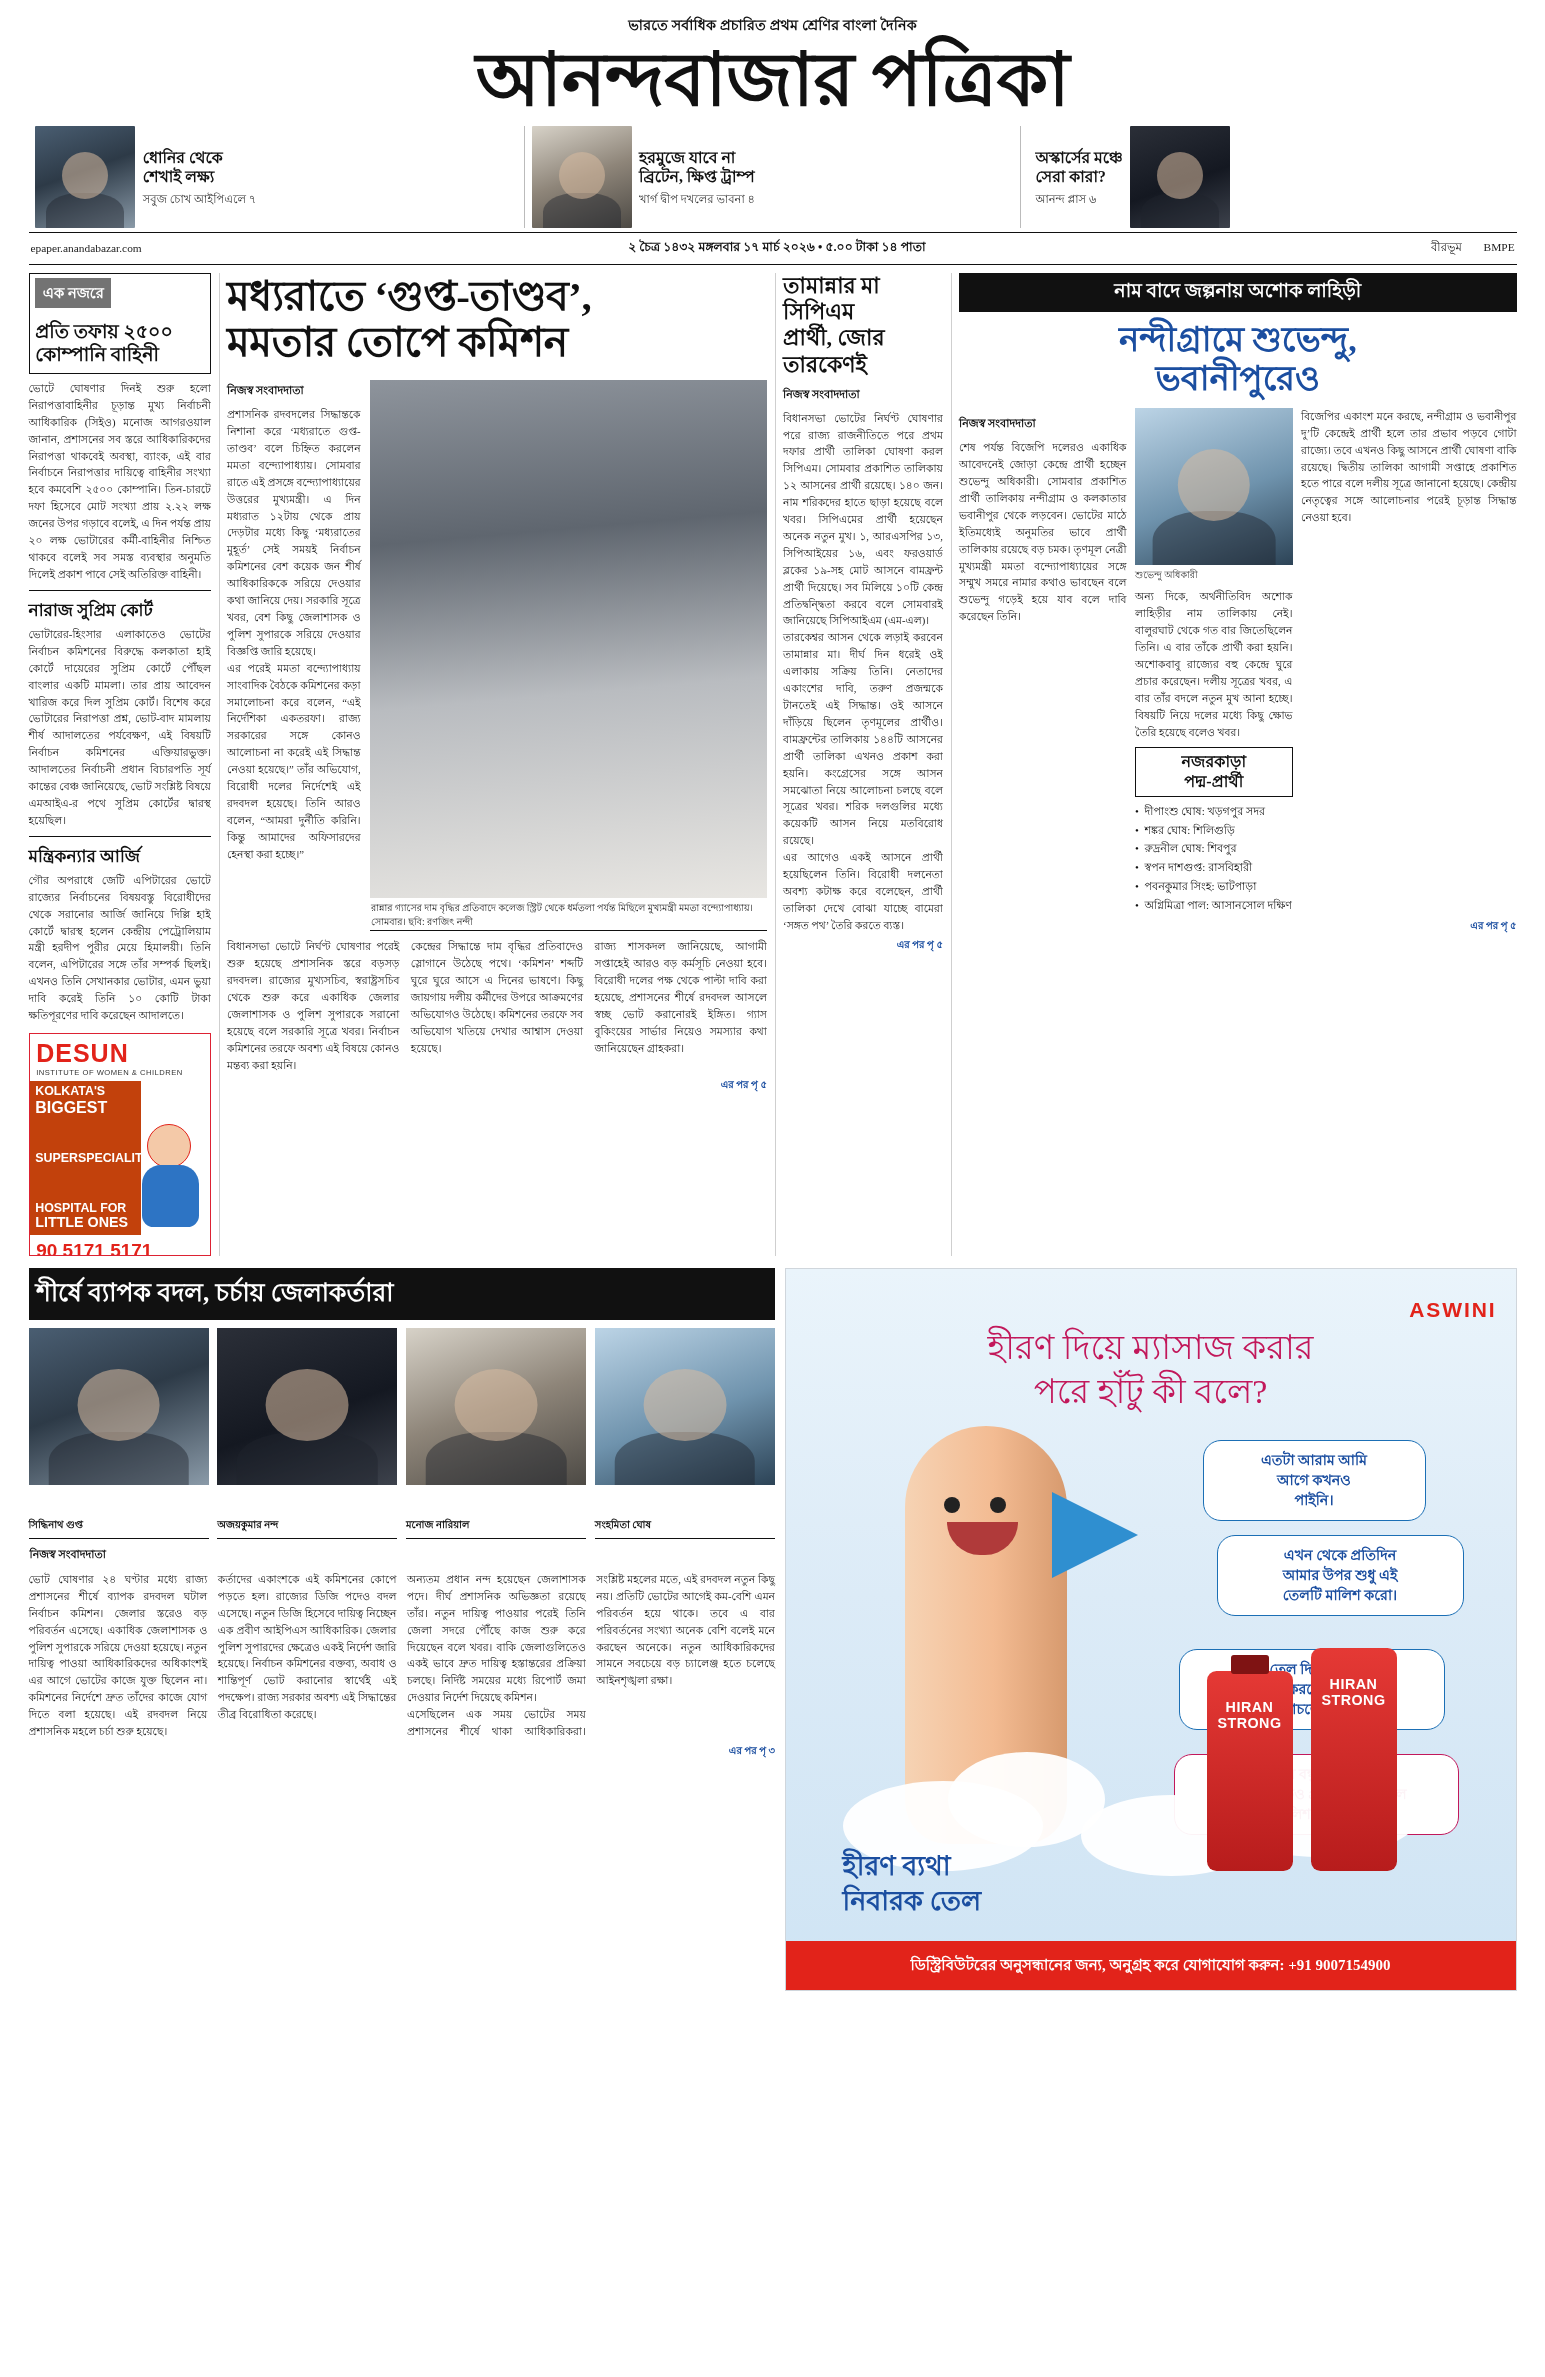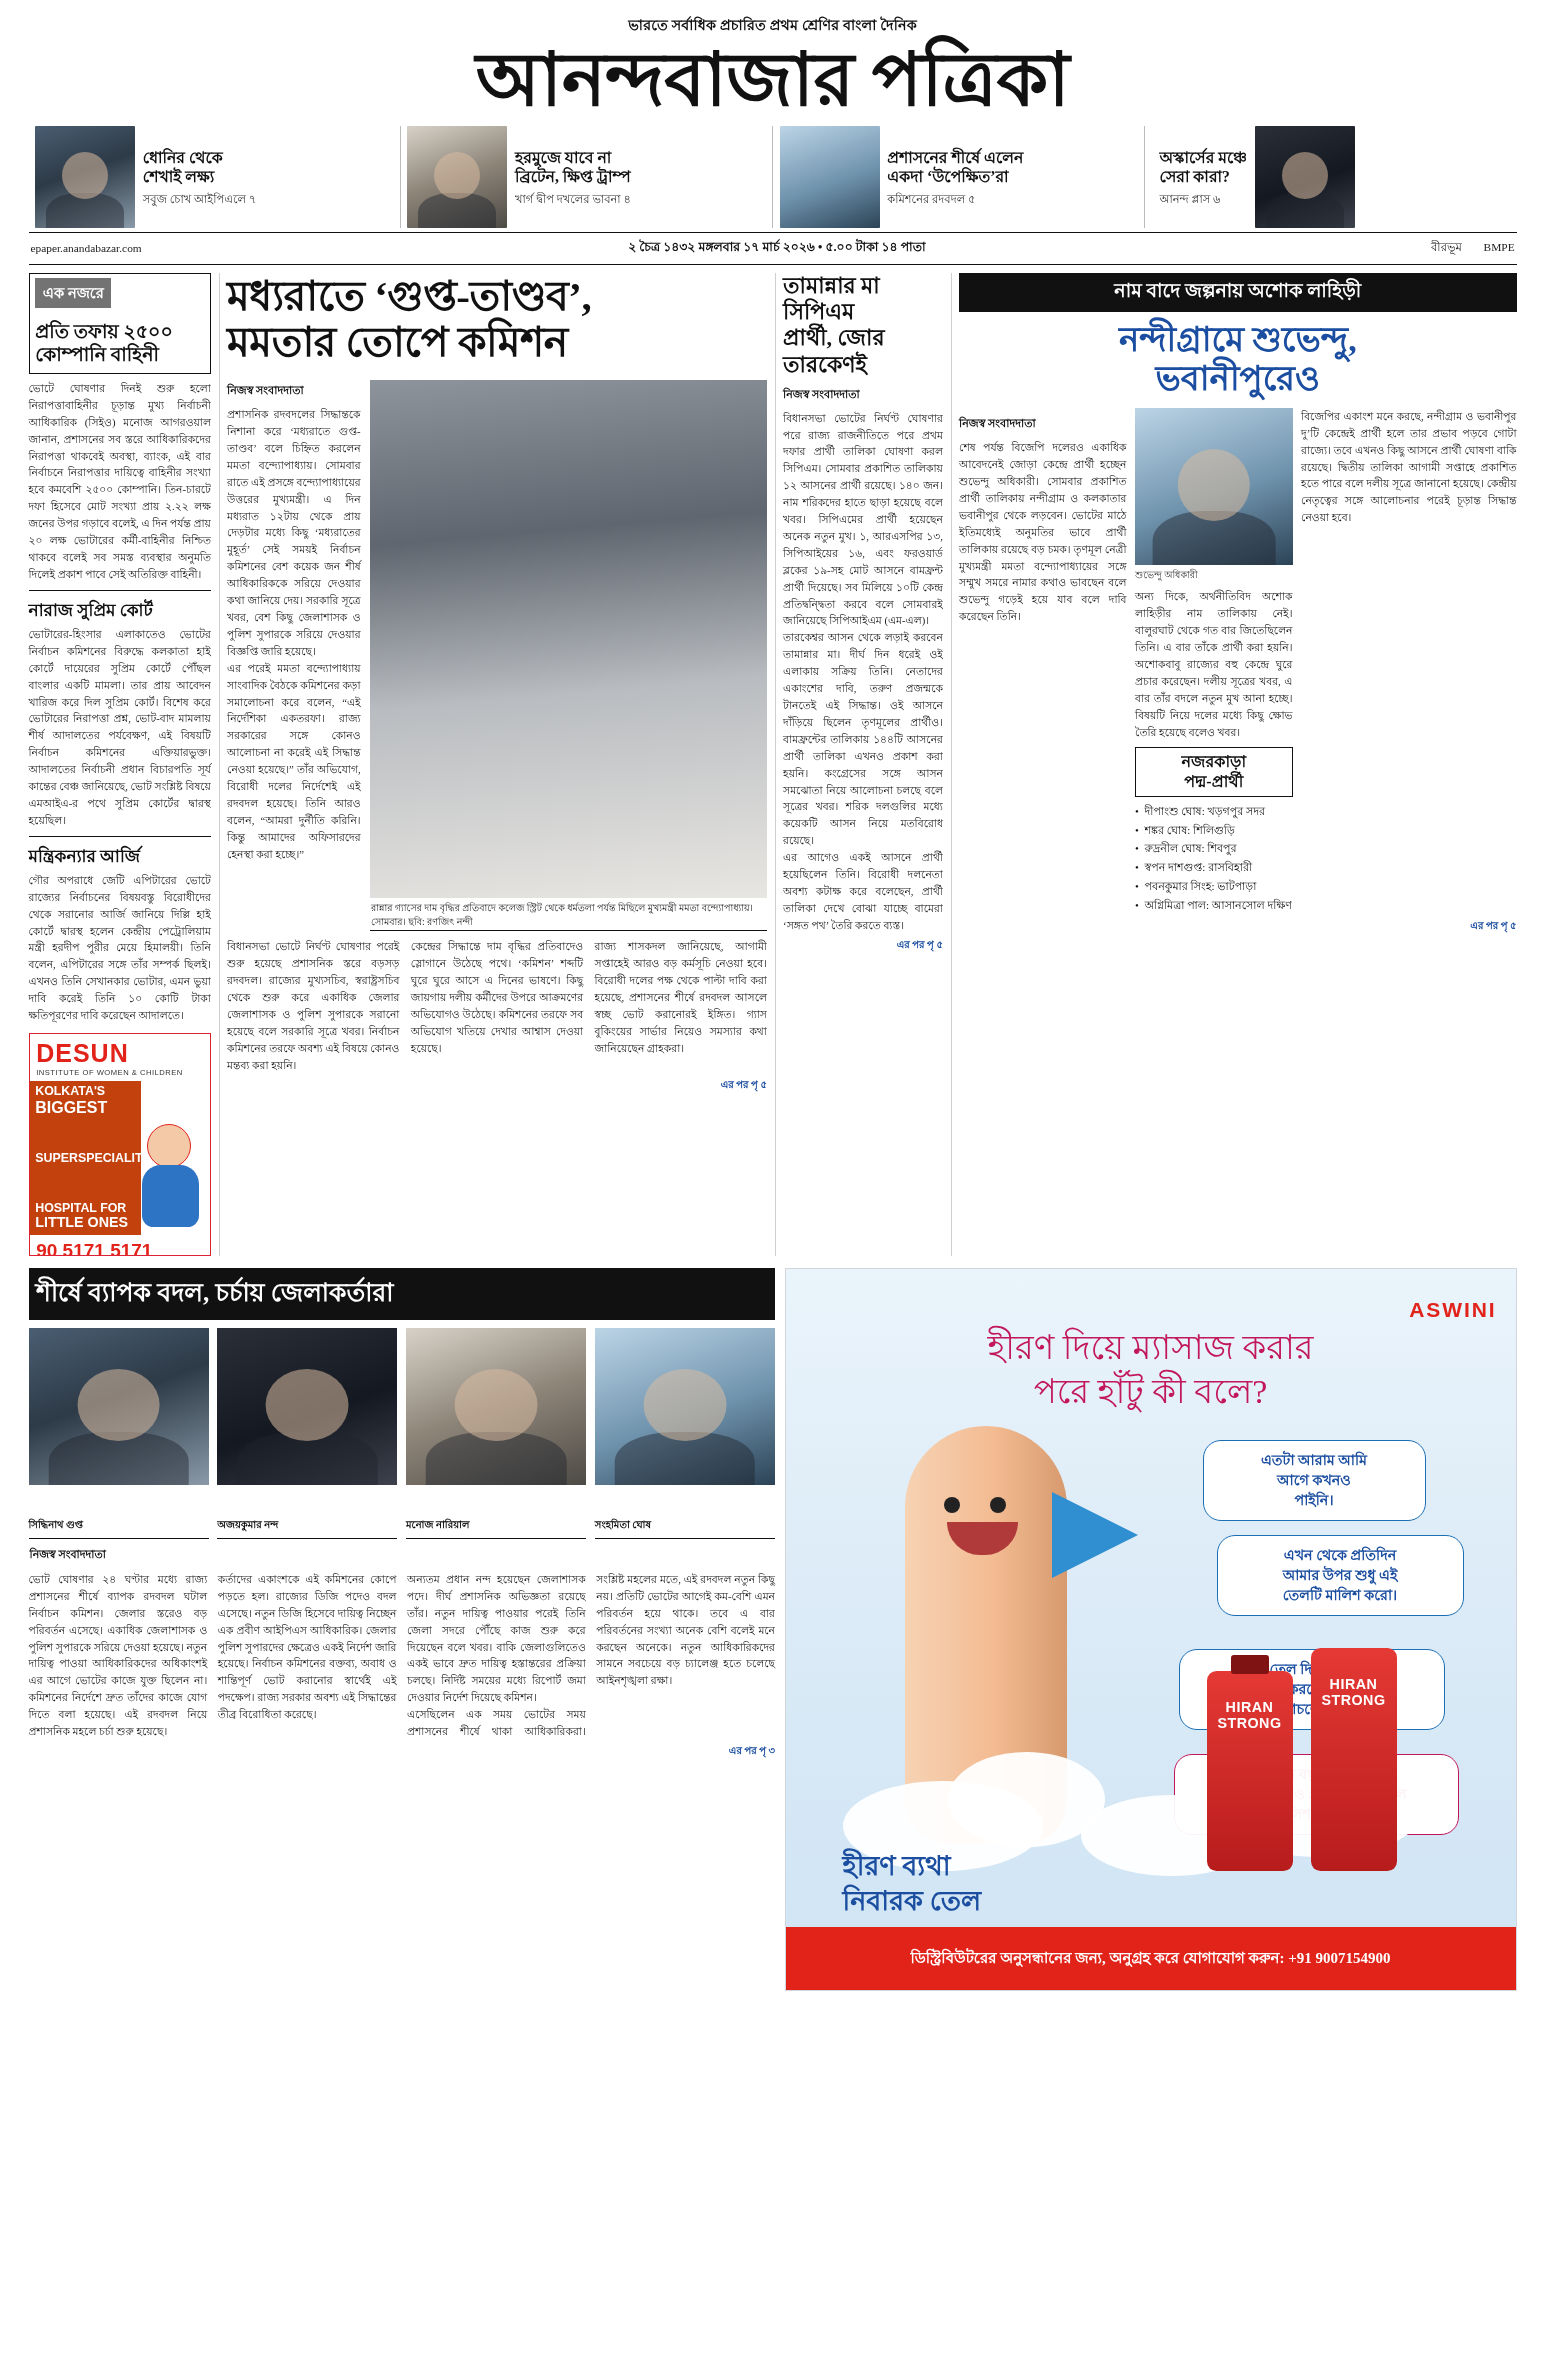--- a/index.html
+++ b/index.html
@@ -147,21 +147,21 @@
   .bottle { position:absolute; bottom:119px; width:86px; height:200px; border-radius:9.5px;
       background:linear-gradient(180deg,#e53935 0%,#b71c1c 100%); color:#fff; text-align:center;
       font-family:"Liberation Sans",sans-serif; }
   .bottle .cap { position:absolute; left:24px; top:-16px; width:38px; height:19px; background:#7f1313; border-radius:2.9px; }
   .bottle .bn { font-size:14.3px; font-weight:bold; padding-top:28.5px; letter-spacing:0.5px; }
   .bottle.b-left { right:223px; }
   .bottle.b-right { right:119px; height:223px; bottom:119px; }
   .asw-slogan { position:absolute; left:57px; bottom:71px; color:#1b4ea0; font-size:27px;
       font-weight:bold; line-height:1.3; }
   .asw-foot { position:absolute; left:0; right:0; bottom:0; background:#e2231a; color:#fff;
-      font-size:15px; font-weight:bold; text-align:center; padding:19px 0; }
+      font-size:15px; font-weight:bold; text-align:center; padding:12px 0; }
 </style>
 </head>
 <body>
 
 <div class="page">
 
   <div class="tagline">ভারতে সর্বাধিক প্রচারিত প্রথম শ্রেণির বাংলা দৈনিক</div>
   <div class="nameplate">আনন্দবাজার পত্রিকা</div>
 
   <div class="teaser-row">
@@ -172,28 +172,20 @@
 শেখাই লক্ষ্য</div>
         <div class="teaser-sub">সবুজ চোখ আইপিএলে ৭</div>
       </div>
     </div>
     <div class="teaser">
       <div class="teaser-photo ph p2 face"></div>
       <div class="teaser-text">
         <div class="teaser-title" style="white-space:pre-line">হরমুজে যাবে না
 ব্রিটেন, ক্ষিপ্ত ট্রাম্প</div>
         <div class="teaser-sub">খার্গ দ্বীপ দখলের ভাবনা ৪</div>
-      </div>
-    </div>
-    <div class="teaser">
-      <div class="teaser-photo ph p3"></div>
-      <div class="teaser-text">
-        <div class="teaser-title" style="white-space:pre-line">প্রশাসনের শীর্ষে এলেন
-একদা ‘উপেক্ষিত’রা</div>
-        <div class="teaser-sub">কমিশনের রদবদল ৫</div>
       </div>
     </div>
     <div class="teaser">
       <div class="teaser-text">
         <div class="teaser-title" style="white-space:pre-line">অস্কার্সের মঞ্চে
 সেরা কারা?</div>
         <div class="teaser-sub">আনন্দ প্লাস ৬</div>
       </div>
       <div class="teaser-photo ph p4 face" style="margin-left:7.6px"></div>
     </div>

